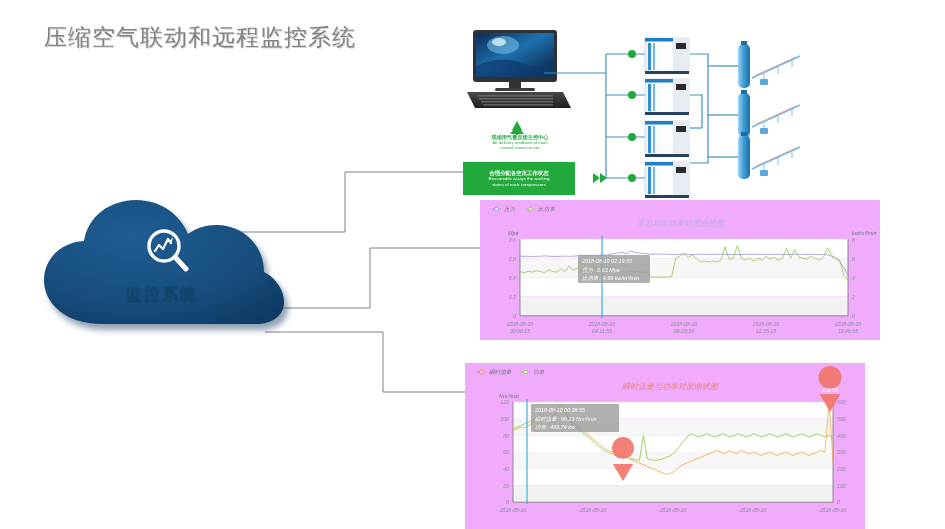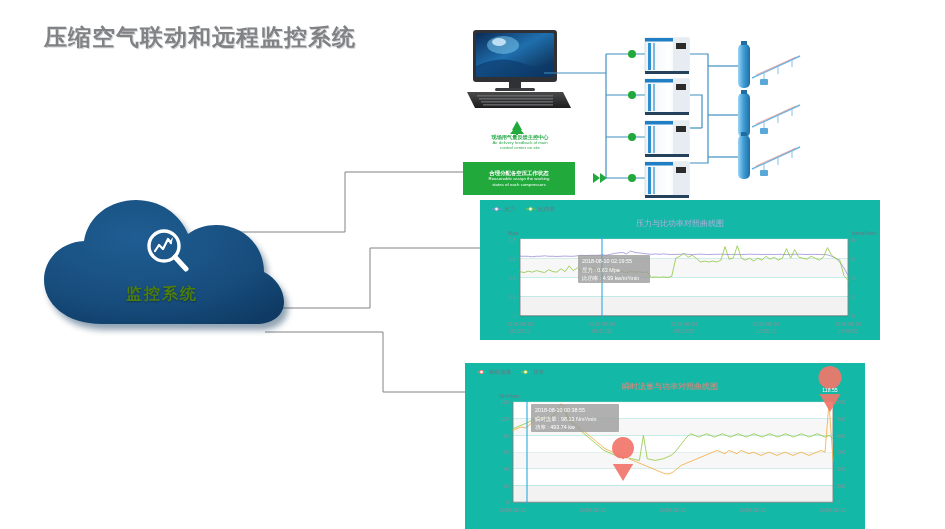--- a/index.html
+++ b/index.html
@@ -6,33 +6,33 @@
   body{
     width:945px;height:529px;background:#ffffff;overflow:hidden;
     font-family:"Liberation Sans","DejaVu Sans",sans-serif;
     position:relative;
   }
   .slide{position:absolute;inset:0;}
 
   
   .page-title{
     position:absolute;left:44px;top:22px;
-    font-size:23px;font-weight:bold;color:#808285;
+    font-size:23px;font-weight:normal;color:#808285;
     letter-spacing:1px;
     text-shadow:1px 1px 0 #d4d5d6;
     white-space:nowrap;
   }
 
   
   .cloud-wrap{position:absolute;left:36px;top:196px;width:260px;height:140px;}
   .cloud-shadow{position:absolute;left:4px;top:6px;width:252px;height:132px;
      filter:blur(3px);opacity:.45;}
   .cloud-label{
     position:absolute;left:0;top:88px;width:252px;text-align:center;
-    color:#4d7c0f;font-size:16px;font-weight:bold;letter-spacing:2px;
+    color:#0c4a6e;font-size:16px;font-weight:normal;letter-spacing:2px;
     text-shadow:0 1px 2px rgba(0,0,0,.35);
   }
   .cloud-icon{position:absolute;left:104px;top:28px;width:56px;height:56px;}
 
   
   .connectors{position:absolute;left:0;top:0;width:945px;height:529px;}
 
   
   .diagram{position:absolute;left:440px;top:18px;width:505px;height:190px;}
   .monitor{position:absolute;left:25px;top:10px;width:108px;height:86px;}
@@ -45,21 +45,21 @@
   .green-box{
     position:absolute;left:23px;top:144px;width:112px;height:33px;
     background:#21a93c;color:#fff;text-align:center;
     display:flex;flex-direction:column;justify-content:center;line-height:1.25;
   }
   .green-box .cn{font-size:5.4px;font-weight:bold;display:block;}
   .green-box .en{font-size:4.4px;display:block;}
   .green-arrow{position:absolute;left:152px;top:152px;width:16px;height:16px;}
 
   
-  .chart-card{position:absolute;background:#14b8a6;}
+  .chart-card{position:absolute;background:#f0abfc;font-style:italic;}
   #chart1{left:480px;top:200px;width:400px;height:140px;}
   #chart2{left:465px;top:363px;width:400px;height:166px;}
   .chart-svg{position:absolute;left:0;top:0;}
 
   .lg{font-size:5.6px;fill:#6f7480;}
   .axisTxt{font-size:5.2px;fill:#8b8f99;}
   .unitTxt{font-size:5.4px;fill:#6f7480;}
   .ttl1{font-size:8px;fill:#b6aede;}
   .ttl2{font-size:8px;fill:#f0837a;}
   .tipbox{fill:#9a9a9a;opacity:.78;}

